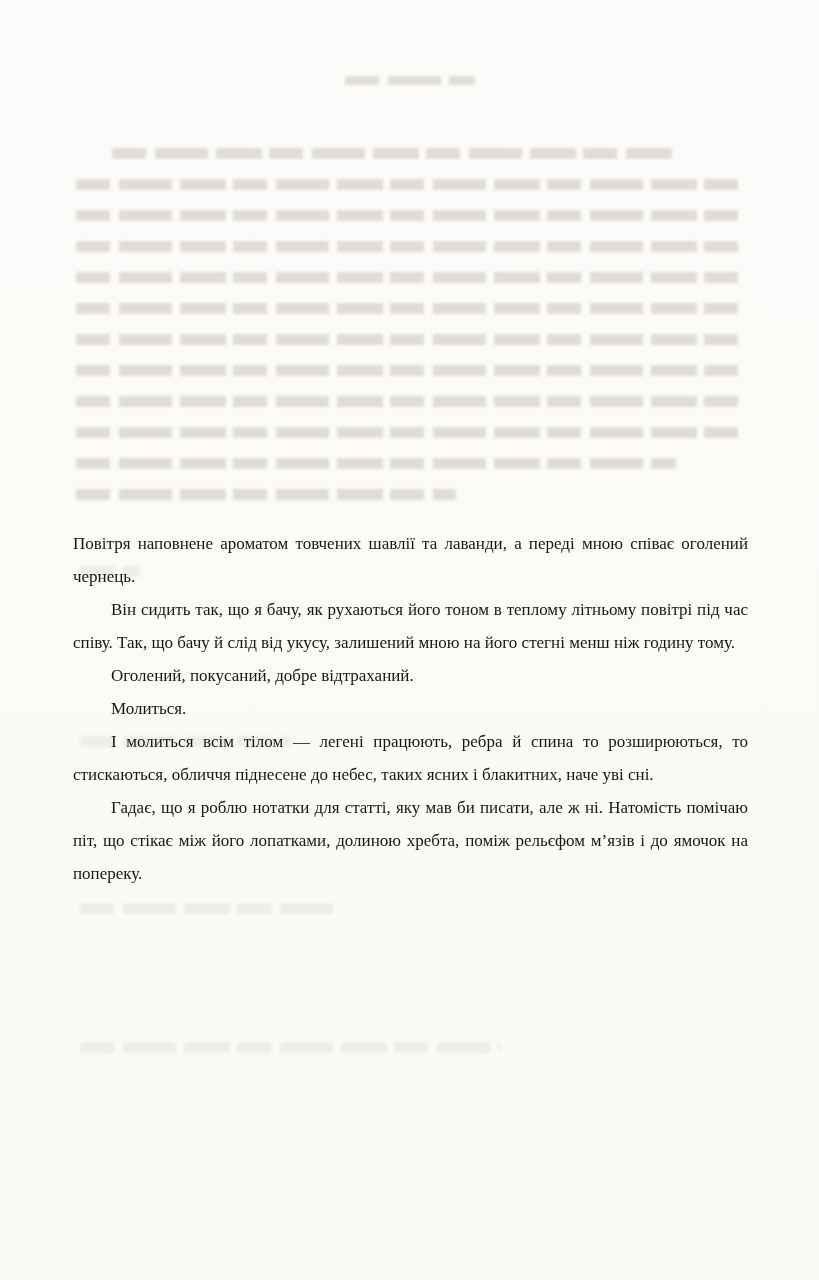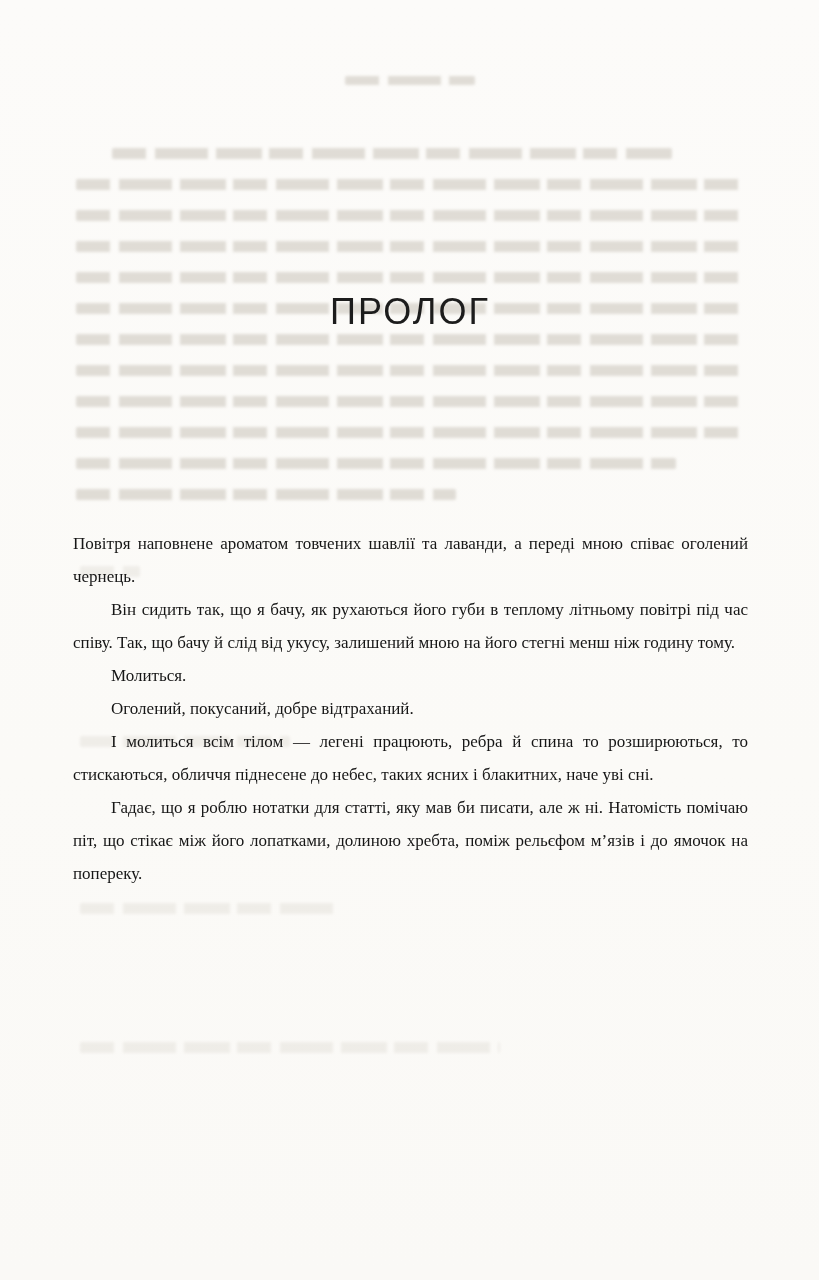--- a/index.html
+++ b/index.html
@@ -94,24 +94,23 @@
     <div class="bar" style="top:396px; left:76px;  width:668px;"></div>
     <div class="bar" style="top:427px; left:76px;  width:668px;"></div>
     <div class="bar" style="top:458px; left:76px;  width:600px;"></div>
     <div class="bar" style="top:489px; left:76px;  width:380px;"></div>
     <div class="bar light" style="top:566px;  left:80px; width:60px;"></div>
     <div class="bar light" style="top:736px;  left:80px; width:210px;"></div>
     <div class="bar light" style="top:903px;  left:80px; width:260px;"></div>
     <div class="bar light" style="top:1042px; left:80px; width:420px;"></div>
   </div>
 
-  <h1 class="chapter-title">ПРОЛОГ</h1>
 
   <div class="body-text">
     <p class="first">Повітря наповнене ароматом товчених шавлії та лаванди, а переді мною співає оголений чернець.</p>
-    <p>Він сидить так, що я бачу, як рухаються його губи в теплому літньому повітрі під час співу. Так, що бачу й слід від укусу, залишений мною на його стегні менш ніж годину тому.</p>
+    <p>Він сидить так, що я бачу, як рухаються його тоном в теплому літньому повітрі під час співу. Так, що бачу й слід від укусу, залишений мною на його стегні менш ніж годину тому.</p>
+    <p>Оголений, покусаний, добре відтраханий.</p>
     <p>Молиться.</p>
-    <p>Оголений, покусаний, добре відтраханий.</p>
     <p>І молиться всім тілом — легені працюють, ребра й спина то розширюються, то стискаються, обличчя піднесене до небес, таких ясних і блакитних, наче уві сні.</p>
     <p>Гадає, що я роблю нотатки для статті, яку мав би писати, але ж ні. Натомість помічаю піт, що стікає між його лопатками, долиною хребта, поміж рельєфом м’язів і до ямочок на попереку.</p>
   </div>
 
 </div>
 
 </body></html>

